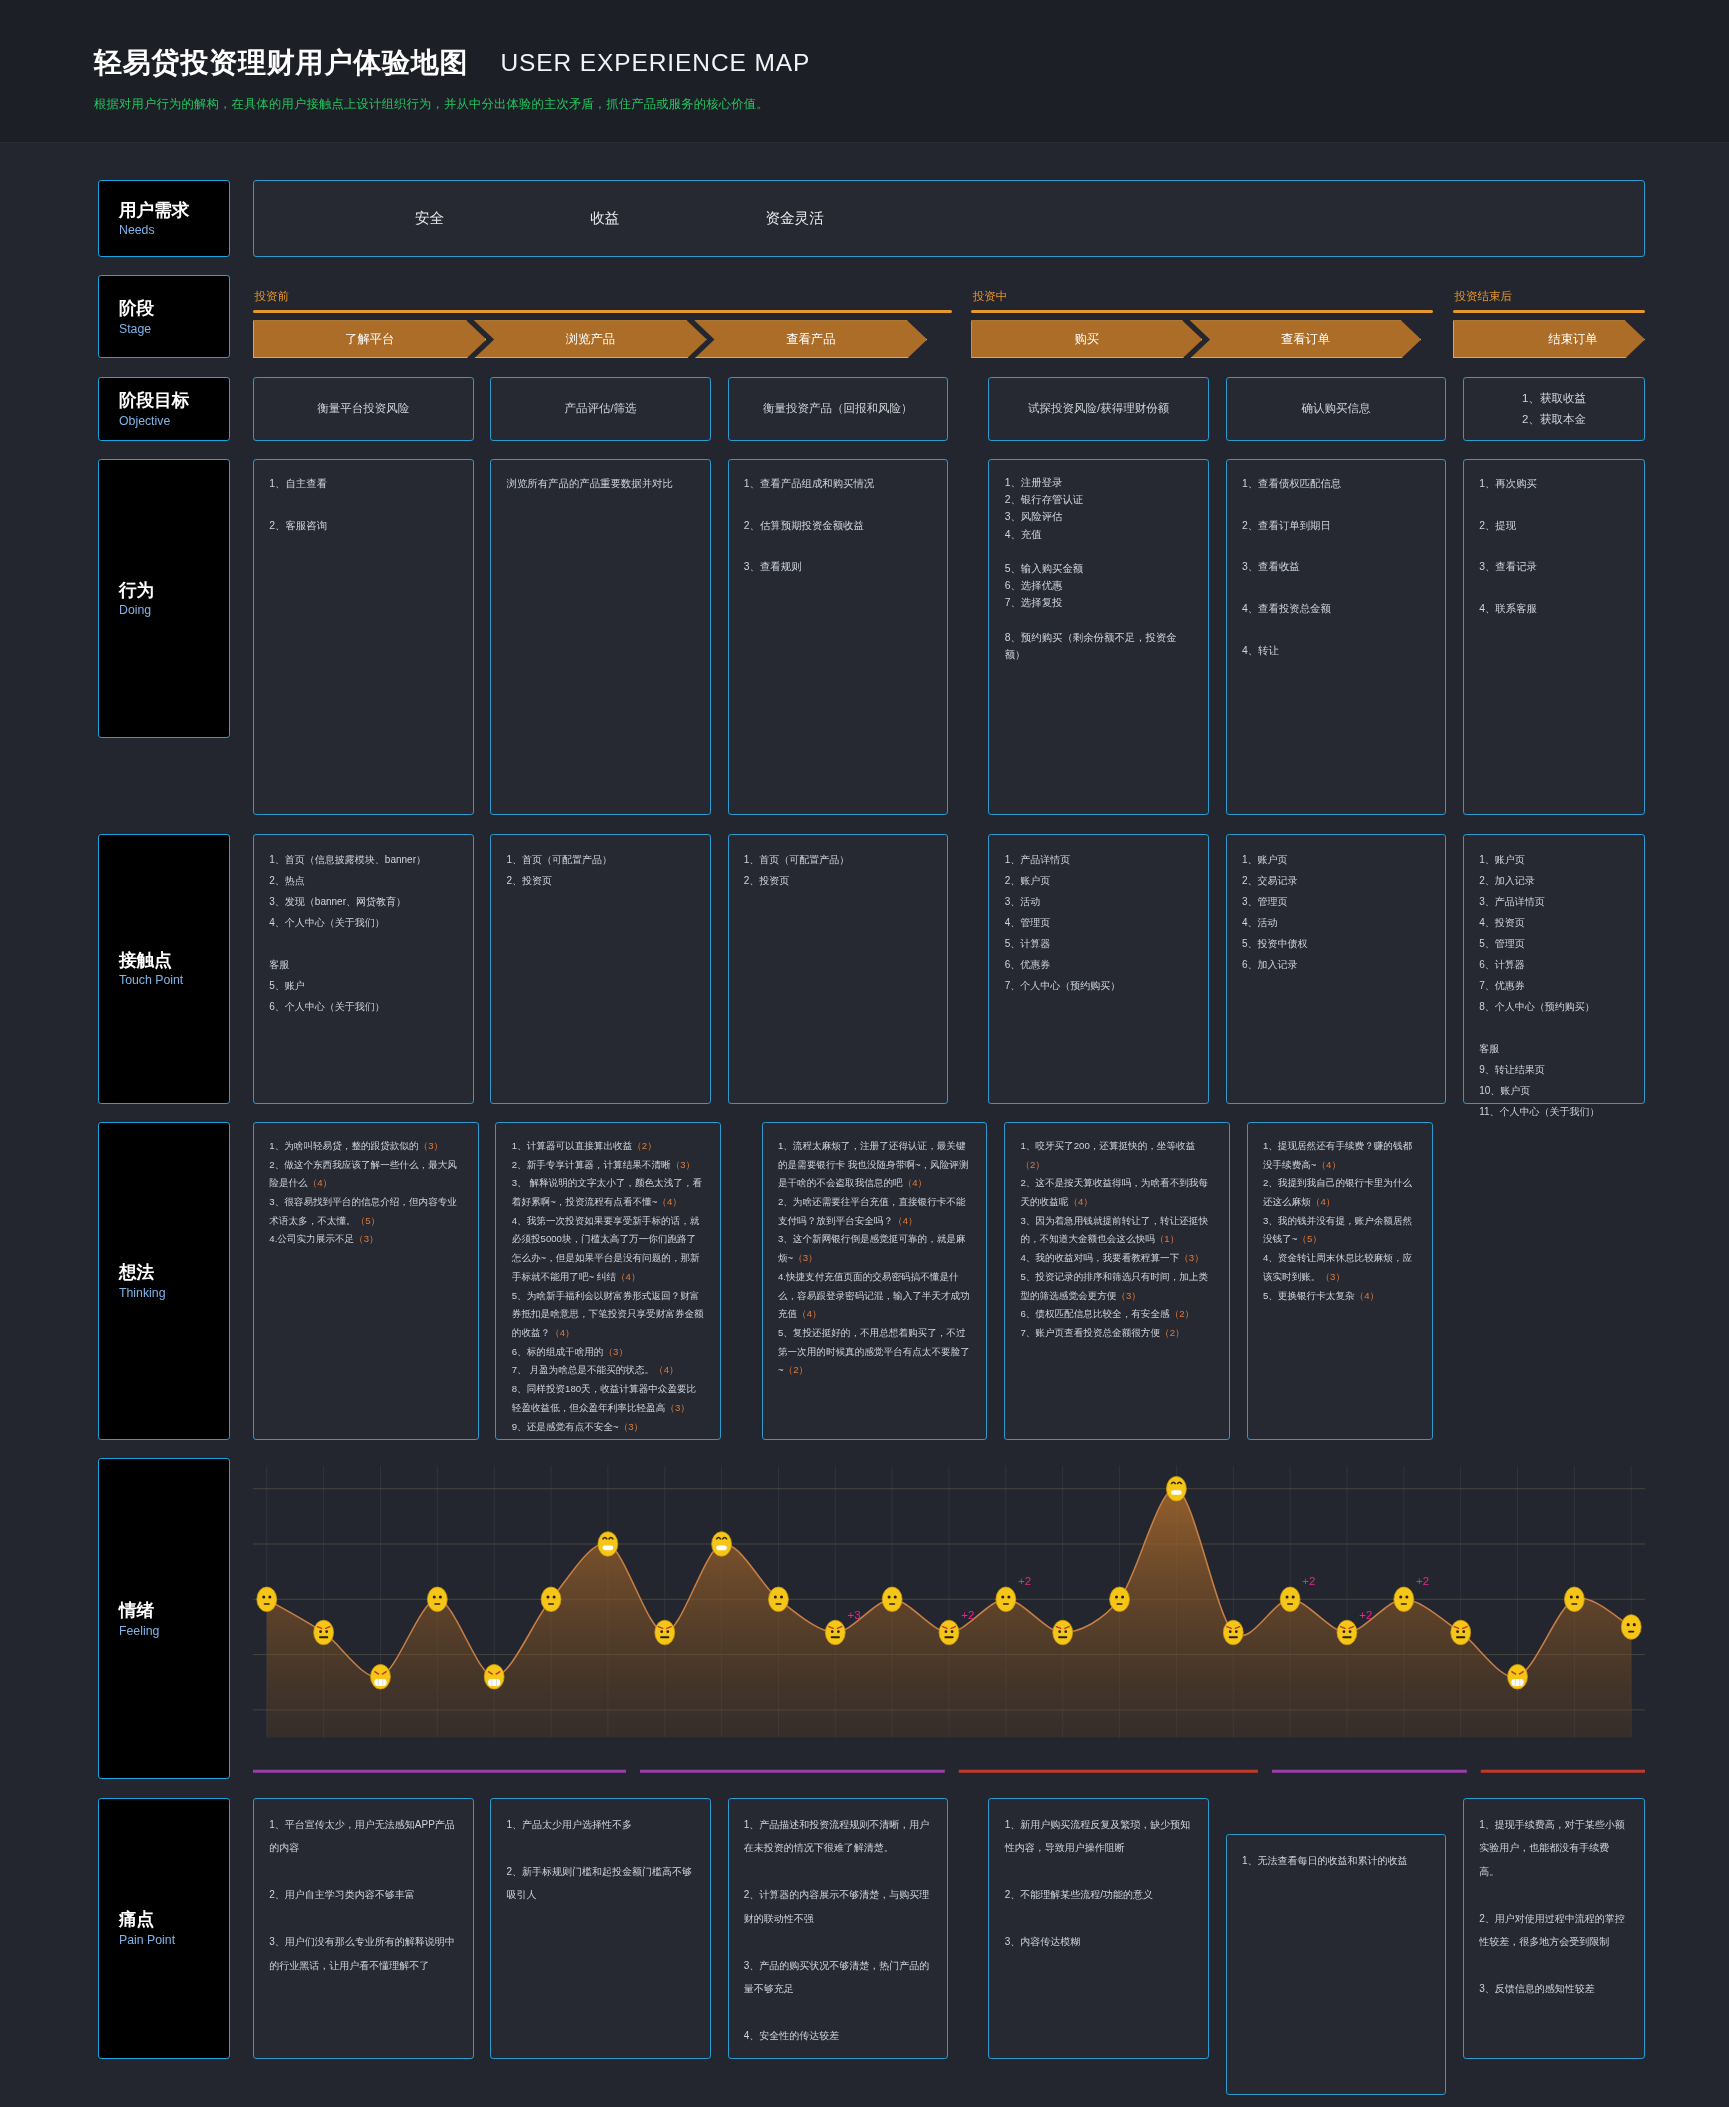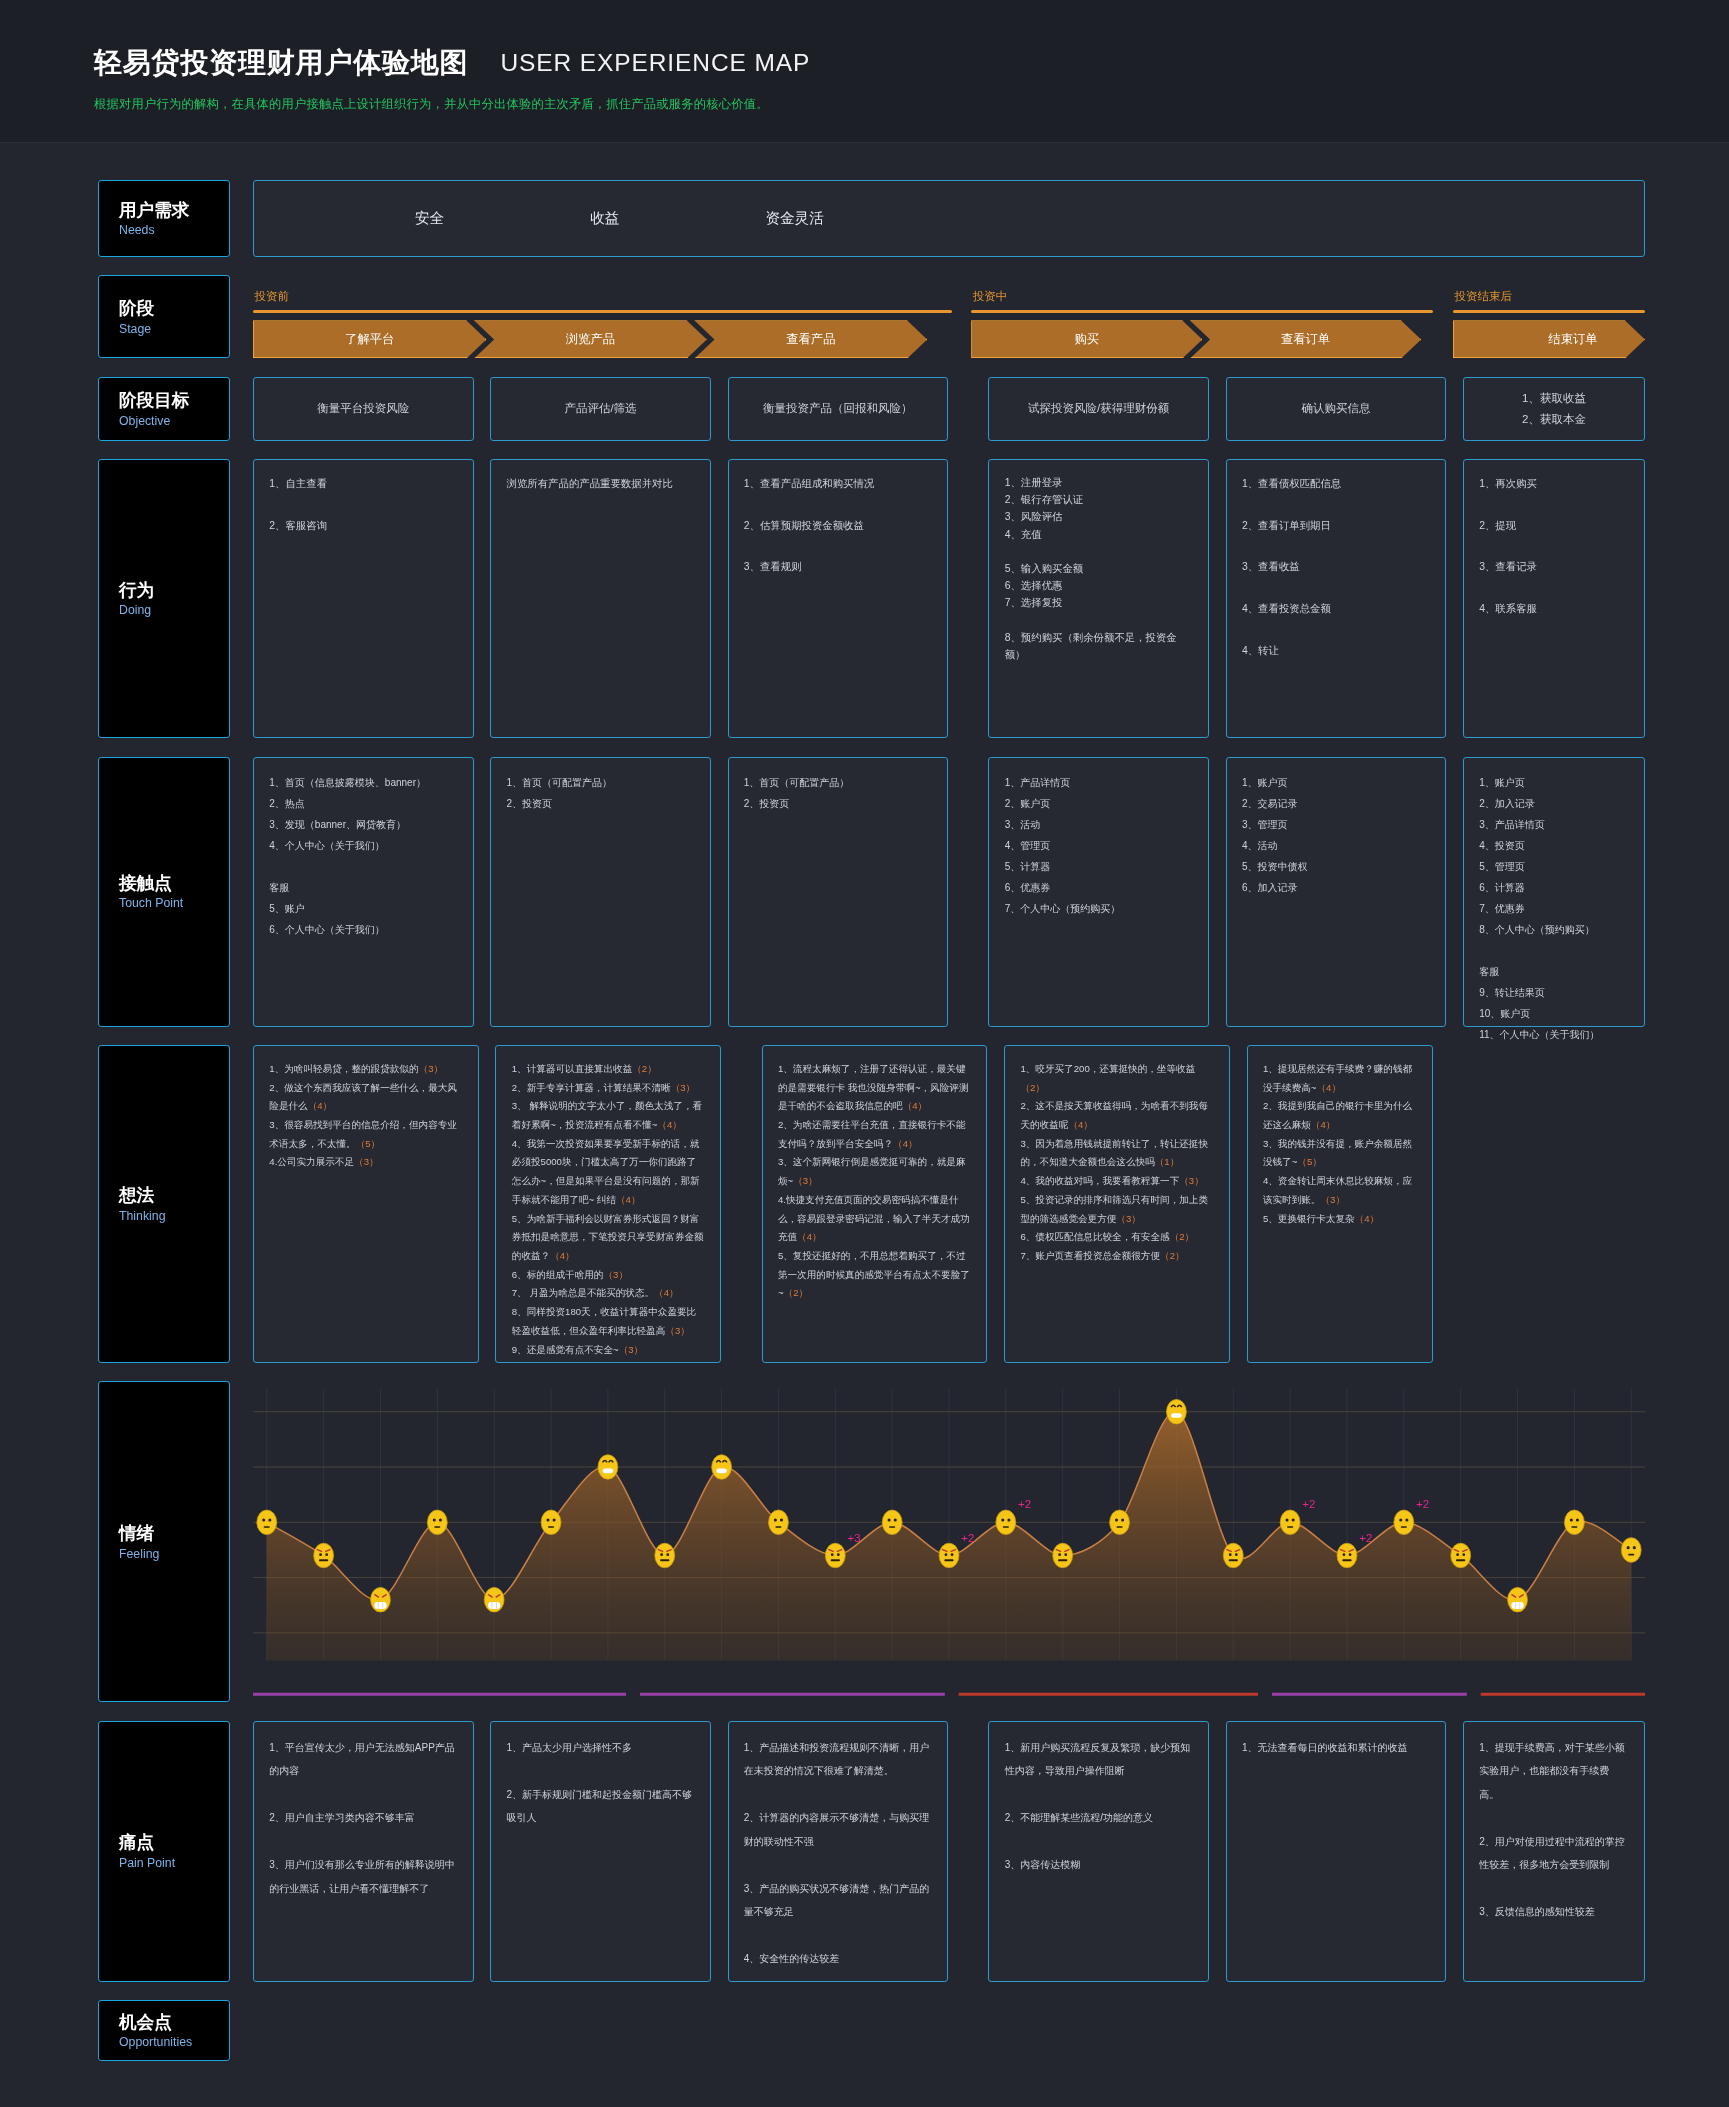--- a/index.html
+++ b/index.html
@@ -87,21 +87,21 @@
   .chev.first { clip-path: polygon(0 0, calc(100% - 20px) 0, 100% 50%, calc(100% - 20px) 100%, 0 100%); }
 
   
   .txt { font-size: 10.4px; line-height: 2.0; color: #cfd3da; }
   .txt.center { text-align: center; font-size: 11.5px; line-height: 1.8; }
   .txt.tight { line-height: 1.65; }
   .num { color: #e07b39; }
 
   .row-objective .card { height: 64px; display: flex; align-items: center; justify-content: center; }
   .row-objective .rowlabel { height: 64px; }
-  .row-doing .card { height: 279px; }
+  .row-doing .card { height: 356px; }
   .row-doing .rowlabel { height: 279px; }
   .row-touch .card { height: 270px; }
   .row-touch .rowlabel { height: 270px; }
   .row-think .card { height: 318px; }
   .row-think .rowlabel { height: 318px; }
   .row-pain .card { height: 261px; }
   .row-pain .rowlabel { height: 261px; }
 
   .row-think .txt { font-size: 9.6px; line-height: 1.95; }
   .row-pain .txt { font-size: 10px; line-height: 2.35; }
@@ -692,21 +692,21 @@
           </div>
         <div class="card" style="width:16.22%;margin-right:1.2%;">
             <div class="txt multiline">
               <div>1、新用户购买流程反复及繁琐，缺少预知性内容，导致用户操作阻断</div>
               <div>&nbsp;</div>
               <div>2、不能理解某些流程/功能的意义</div>
               <div>&nbsp;</div>
               <div>3、内容传达模糊</div>
             </div>
           </div>
-        <div class="card" style="width:16.22%;margin-right:1.2%;">
+        <div class="card" style="width:16.22%;margin-right:1.2%;margin-top:36px;">
             <div class="txt multiline">
               <div>1、无法查看每日的收益和累计的收益</div>
             </div>
           </div>
         <div class="card" style="width:13.38%;">
             <div class="txt multiline">
               <div>1、提现手续费高，对于某些小额实验用户，也能都没有手续费高。</div>
               <div>&nbsp;</div>
               <div>2、用户对使用过程中流程的掌控性较差，很多地方会受到限制</div>
               <div>&nbsp;</div>

